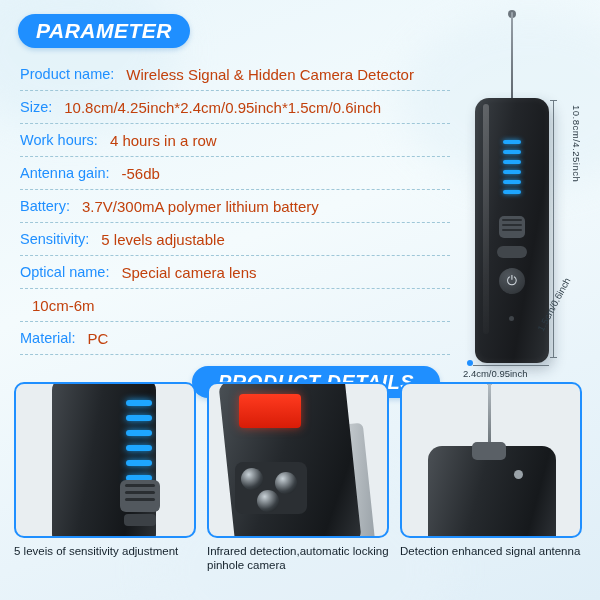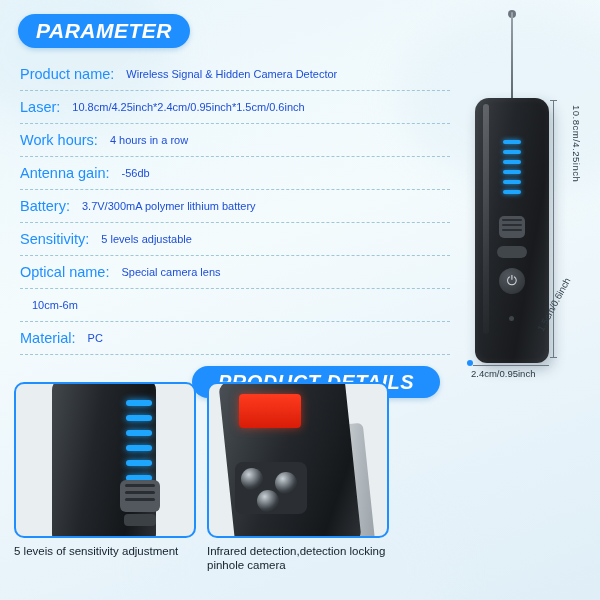--- a/index.html
+++ b/index.html
@@ -73,22 +73,22 @@
     border-bottom: 1px dashed #9fc7d8;
     display: flex;
     align-items: center;
   }
   .spec-label {
     color: #1f8fff;
     font-size: 14.5px;
     white-space: nowrap;
   }
   .spec-value {
-    color: #1d4ed8;
-    font-size: 11px;
+    color: #c2410c;
+    font-size: 15px;
     margin-left: 12px;
     white-space: nowrap;
   }
 
   
   .device-wrap {
     position: absolute;
     left: 455px;
     top: 10px;
     width: 135px;
@@ -220,21 +220,20 @@
     background: #6d7a83;
   }
   .dim-v-line:before { top: 0; }
   .dim-v-line:after { bottom: 0; }
   .dim-b {
     position: absolute;
     left: 8px;
     top: 358px;
     font-size: 9.5px;
     color: #2b3a44;
-    margin-left: 8px;
   }
   .dim-d {
     position: absolute;
     left: 80px;
     top: 318px;
     font-size: 9.5px;
     color: #2b3a44;
     transform: rotate(-62deg);
     transform-origin: left top;
     white-space: nowrap;
@@ -443,21 +442,21 @@
 <div class="page">
 
   <div class="pill" id="param-pill">PARAMETER</div>
 
   <div class="specs">
     <div class="spec-row">
       <span class="spec-label">Product name:</span>
       <span class="spec-value">Wireless Signal &amp; Hidden Camera Detector</span>
     </div>
     <div class="spec-row">
-      <span class="spec-label">Laser:</span>
+      <span class="spec-label">Size:</span>
       <span class="spec-value">10.8cm/4.25inch*2.4cm/0.95inch*1.5cm/0.6inch</span>
     </div>
     <div class="spec-row">
       <span class="spec-label">Work hours:</span>
       <span class="spec-value">4  hours in a row</span>
     </div>
     <div class="spec-row">
       <span class="spec-label">Antenna gain:</span>
       <span class="spec-value">-56db</span>
     </div>
@@ -542,18 +541,28 @@
     <div class="card">
       <div class="card-photo">
         <div class="c2-side"></div>
         <div class="c2-dev"></div>
         <div class="c2-screen"></div>
         <div class="c2-lens-plate"></div>
         <div class="c2-lens l1"></div>
         <div class="c2-lens l2"></div>
         <div class="c2-lens l3"></div>
       </div>
-      <div class="card-caption">Infrared detection,detection locking pinhole camera</div>
-    </div>
-
+      <div class="card-caption">Infrared detection,automatic locking pinhole camera</div>
+    </div>
+
+    <div class="card">
+      <div class="card-photo">
+        <div class="c3-ant-top"></div>
+        <div class="c3-ant"></div>
+        <div class="c3-body"></div>
+        <div class="c3-cap"></div>
+        <div class="c3-dot"></div>
+      </div>
+      <div class="card-caption">Detection enhanced signal antenna</div>
+    </div>
 
   </div>
 </div>
 
 </body></html>

